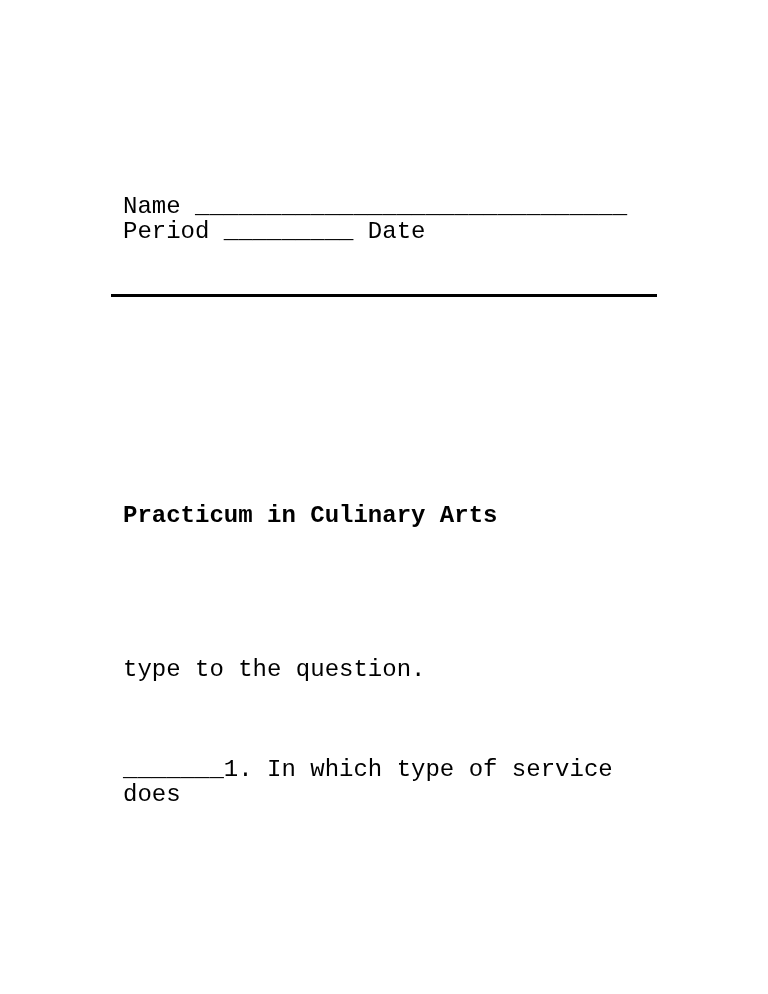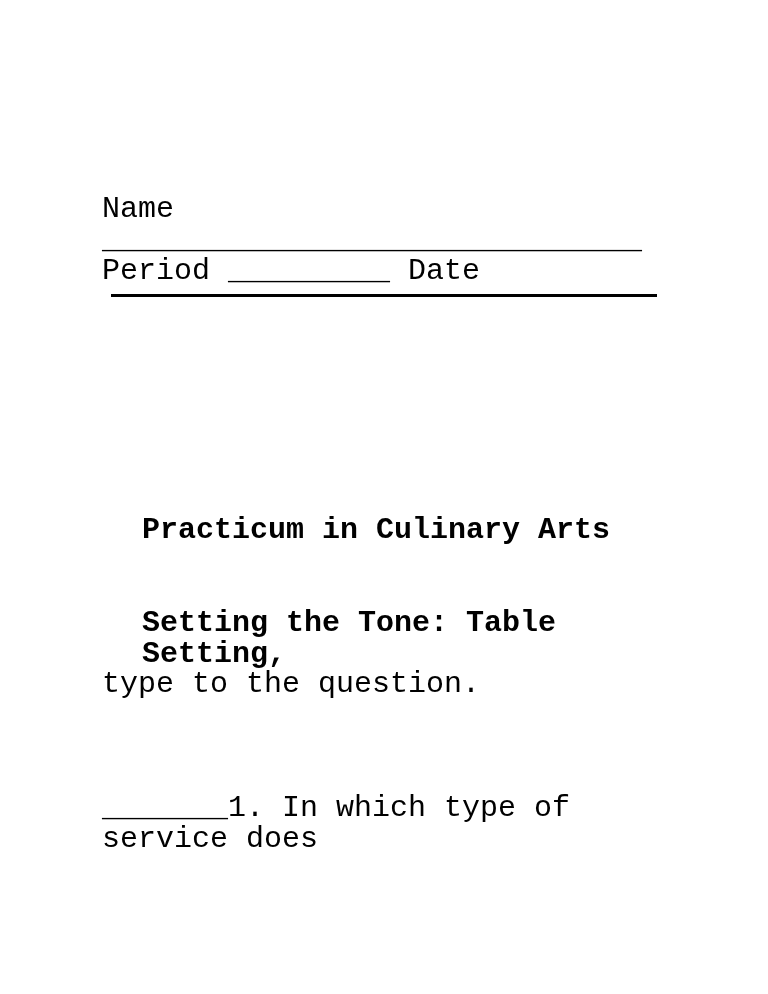--- a/index.html
+++ b/index.html
@@ -22,23 +22,23 @@
     left: 0;
     top: 0;
     width: 768px;
     height: 994px;
     background: #ffffff;
   }
 
   
   .textblock {
     position: absolute;
-    left: 102px;
-    font-size: 30px;
-    line-height: 31px;
+    left: 123px;
+    font-size: 24px;
+    line-height: 25px;
     letter-spacing: 0px;
     white-space: pre-wrap;
     word-break: normal;
   }
 
   
   #header-block {
     top: 194px;
     width: 540px;
   }
@@ -57,21 +57,20 @@
   }
 
   
   #title-block {
     top: 453px;
     width: 560px;
     font-weight: bold;
   }
   #title-block .title-line {
     display: block;
-    margin-left: 40px;
   }
 
   
   #body-block {
     top: 607px;
     width: 548px;
   }
   #body-block .body-line {
     display: block;
   }
@@ -80,21 +79,20 @@
 <body>
 
 <div class="page">
 
   <div class="textblock" id="header-block">Name ______________________________ Period _________ Date</div>
 
   <hr id="header-rule">
 
   <div class="textblock" id="title-block">
     <span class="title-line">Practicum in Culinary Arts</span>
-    <span class="title-line">Setting the Tone: Table Setting,</span>
   </div>
 
   <div class="textblock" id="body-block">
     <span class="body-line">type to the question.</span>
 
     <span class="body-line">_______1. In which type of service does</span>
     
     
     
 

